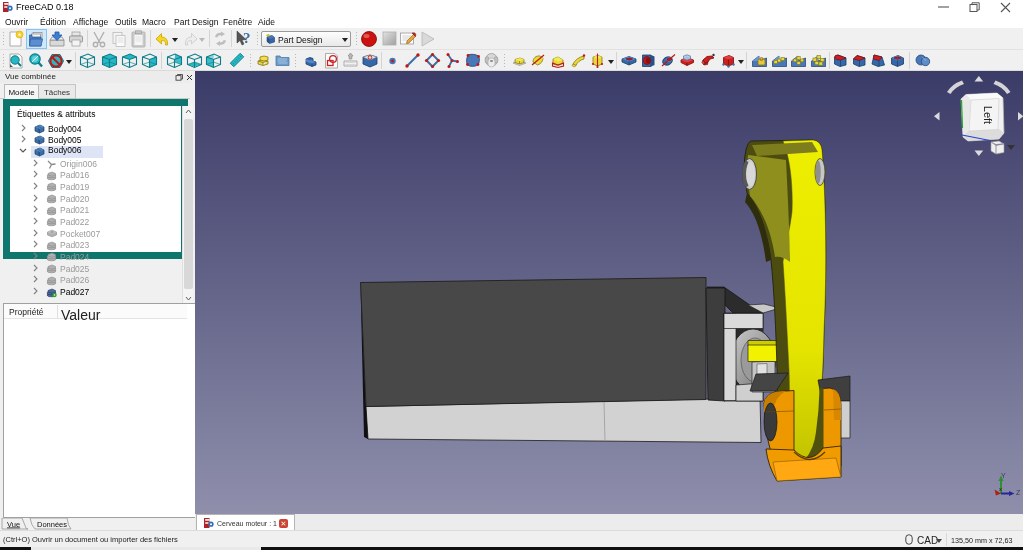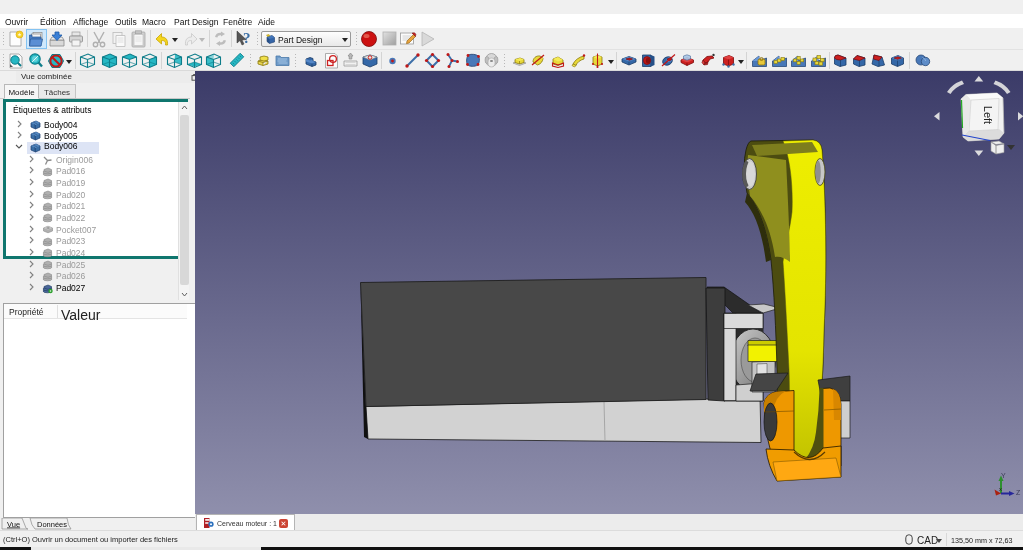--- a/index.html
+++ b/index.html
@@ -14,40 +14,60 @@
 .mi { position:absolute; top:3px; font-size:8.5px; color:#111; }
 
 #tb1 { position:absolute; left:0; top:28px; width:1023px; height:22px; background:#f0f0f0; border-bottom:1px solid #e2e2e2; }
 #tb2 { position:absolute; left:0; top:50px; width:1023px; height:21px; background:#f0f0f0; border-bottom:1px solid #dadada; }
 .ticon { position:absolute; top:2px; }
 .sep { position:absolute; top:2px; width:1px; height:17px; background:#d4d4d4; }
 .grip { position:absolute; top:3px; width:3px; height:15px; background-image:radial-gradient(circle,#b8b8b8 28%,transparent 30%); background-size:3px 3px; }
 .dd { position:absolute; width:0; height:0; border-left:3px solid transparent; border-right:3px solid transparent; border-top:4px solid #222; }
 
 #panel { position:absolute; left:0; top:71px; width:195px; height:458px; background:#f0f0f0; }
-#ptitle { position:absolute; left:0; top:0; width:190px; height:12px; background:#ececec; font-size:8px; color:#222; padding-left:5px; line-height:12px;margin-left:16px; }
+#ptitle { position:absolute; left:0; top:0; width:190px; height:12px; background:#ececec; font-size:8px; color:#222; padding-left:5px; line-height:12px; }
 #ptabs { position:absolute; left:0; top:12px; width:190px; height:16px; background:#f0f0f0; border-bottom:1px solid #c8c8c8;}
 .ptab { position:absolute; top:1px; height:15px; font-size:8px; text-align:center; line-height:15px; }
-#treebox { position:absolute; left:3px; top:28px; width:185px; height:160px; background:#fff; border:3px solid #0f766e; }
+#treebox { position:absolute; left:3px; top:28px; width:185px; height:160px; background:#fff; border:7px solid #0f766e; }
 #propbox { position:absolute; left:3px; top:232px; width:212px; height:215px; background:#fff; border:1px solid #a0a0a0; }
 #btabs { position:absolute; left:0px; top:447px; width:190px; height:12px; }
 
 #vp { position:absolute; left:195px; top:71px; width:828px; height:443px; }
 
 #mdibar { position:absolute; left:195px; top:514px; width:828px; height:16px; background:#ececec; }
 
 #status { position:absolute; left:0; top:530px; width:1023px; height:17px; background:#f0f0f0; border-top:1px solid #dcdcdc; }
 
 #task { position:absolute; left:0; top:547px; width:1023px; height:3px; background:#101010; }
 .tree-row { position:absolute; font-size:8.5px; white-space:nowrap; }
 svg { display:block; }
 </style>
 </head>
 <body>
 <div id="win">
+  <div id="titlebar">
+    <svg class="abs" style="left:3px;top:2px" width="10" height="10" viewBox="0 0 10 10">
+      <rect x="0" y="0" width="5.5" height="10" fill="#b02025"></rect>
+      <rect x="1.2" y="1" width="4.3" height="1.8" fill="#fff" opacity="0.9"></rect>
+      <rect x="1.2" y="4.2" width="3.4" height="1.6" fill="#fff" opacity="0.9"></rect>
+      <circle cx="7" cy="6.2" r="2.6" fill="#2a6fbd"></circle>
+      <circle cx="7" cy="6.2" r="1" fill="#fff"></circle>
+    </svg>
+    <div id="titletxt">FreeCAD 0.18</div>
+    <svg class="abs" style="left:938px;top:6px" width="11" height="2" viewBox="0 0 11 2">
+        <path d="M0 1 L11 1" stroke="#555" stroke-width="1.1"></path>
+      </svg>
+    <svg class="abs" style="left:969px;top:2px" width="11" height="11" viewBox="0 0 11 11">
+        <rect x="1" y="2.5" width="7" height="7" fill="none" stroke="#555" stroke-width="1"></rect>
+        <path d="M3 2.5 L3 0.8 L10.2 0.8 L10.2 8 L8 8" fill="none" stroke="#555" stroke-width="1"></path>
+      </svg>
+    <svg class="abs" style="left:1000px;top:2px" width="11" height="11" viewBox="0 0 11 11">
+        <path d="M1 1 L10 10 M10 1 L1 10" stroke="#555" stroke-width="1.1"></path>
+      </svg>
+  </div>
   <div id="menubar">
     <div class="mi" style="left:5px">Ouvrir</div>
     <div class="mi" style="left:40px">Édition</div>
     <div class="mi" style="left:73px">Affichage</div>
     <div class="mi" style="left:115px">Outils</div>
     <div class="mi" style="left:142px">Macro</div>
     <div class="mi" style="left:174px">Part Design</div>
     <div class="mi" style="left:223px">Fenêtre</div>
     <div class="mi" style="left:258px">Aide</div>
   </div>

